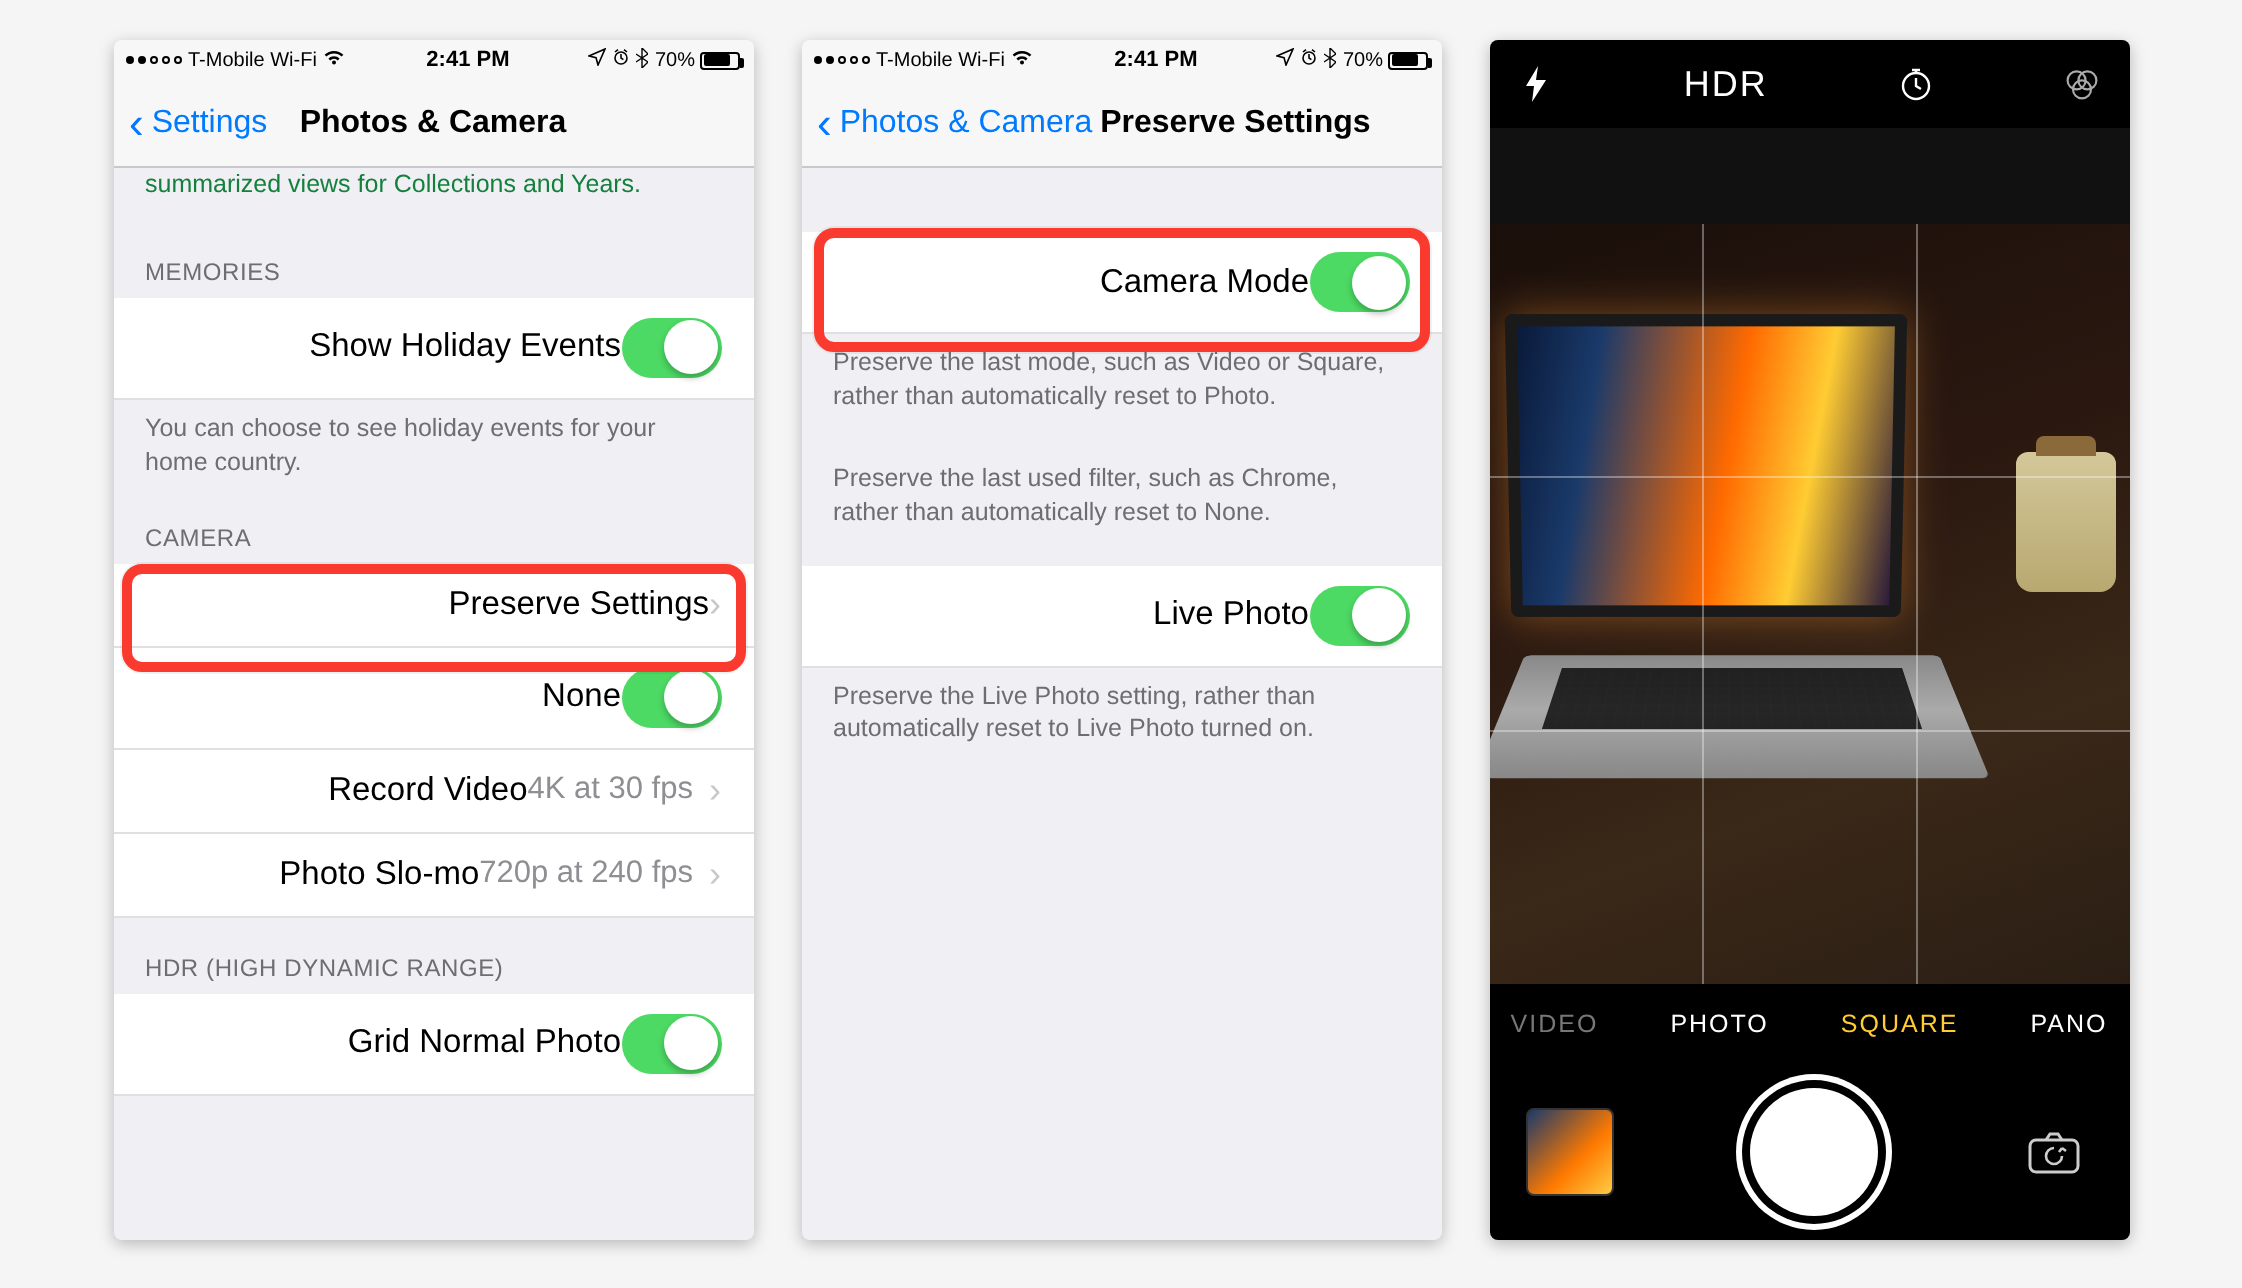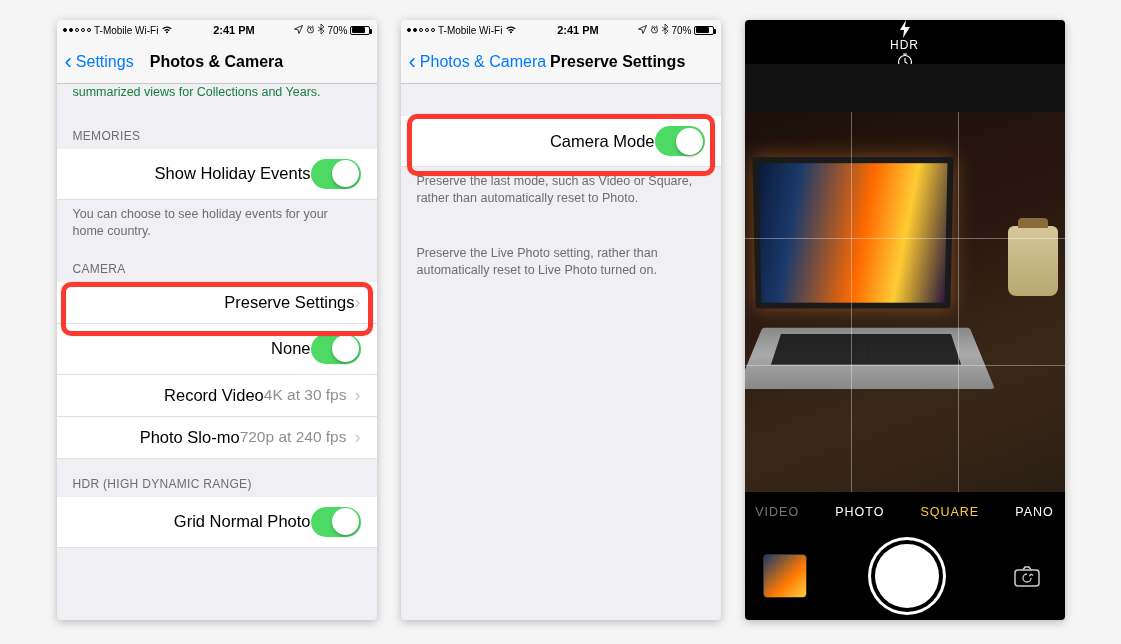--- a/index.html
+++ b/index.html
@@ -137,22 +137,21 @@
   .hl2 { top: 94px; left: 6px; right: 6px; height: 62px; }
 
   
   .cam-top {
     height: 44px;
     display: flex;
     align-items: center;
     justify-content: space-between;
     padding: 0 14px;
     color: #fff;
-    font-size: 12px;
-    flex-direction: column;
+    font-size: 18px;
   }
   .cam-top .hdr { letter-spacing: 1px; font-weight:500; }
   .cam-icon { width: 18px; height: 18px; display:flex; align-items:center; justify-content:center; }
   .viewfinder {
     flex: 1;
     position: relative;
     background: #111;
     overflow: hidden;
   }
   .laptop-scene {
@@ -396,22 +395,29 @@
     <div style="height:32px"></div>
     <div class="row" style="min-height:50px">
       <span>Camera Mode</span>
       <span class="toggle on">
           <span class="knob"></span>
         </span>
     </div>
     <div class="row-footer">Preserve the last mode, such as Video or Square, rather than automatically reset to Photo.</div>
 
     <div style="height:14px"></div>
+    <div class="row-footer">Preserve the last used filter, such as Chrome, rather than automatically reset to None.</div>
 
     <div style="height:14px"></div>
+    <div class="row">
+      <span>Live Photo</span>
+      <span class="toggle on">
+          <span class="knob"></span>
+        </span>
+    </div>
     <div class="row-footer">Preserve the Live Photo setting, rather than automatically reset to Live Photo turned on.</div>
   </div>
 
   <div class="highlight-box hl2"></div>
 </div>
 
 <div class="phone camera-phone">
   <div class="cam-top">
     <span class="cam-icon">
       <svg width="12" height="18" viewBox="0 0 12 18">

